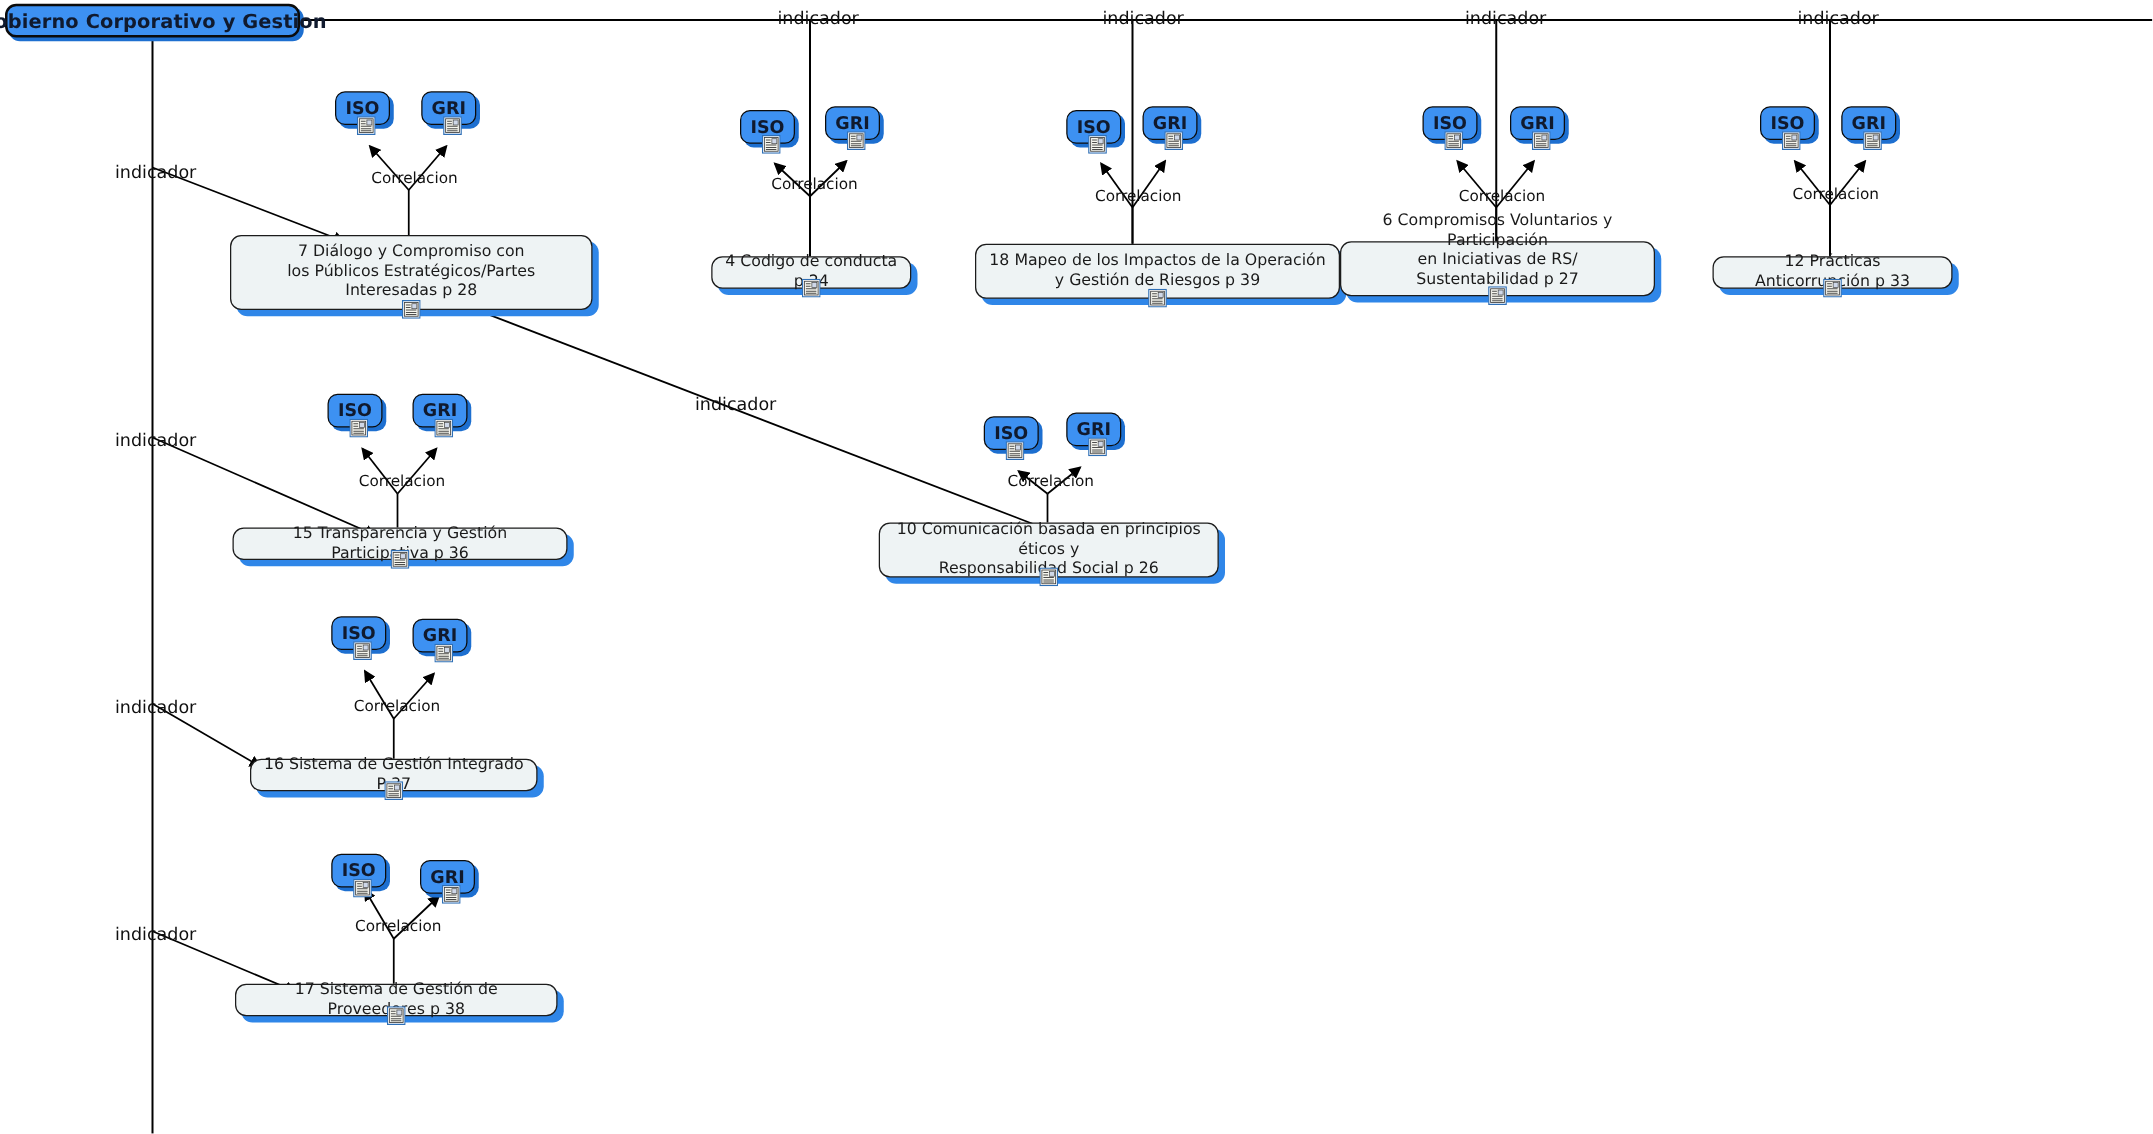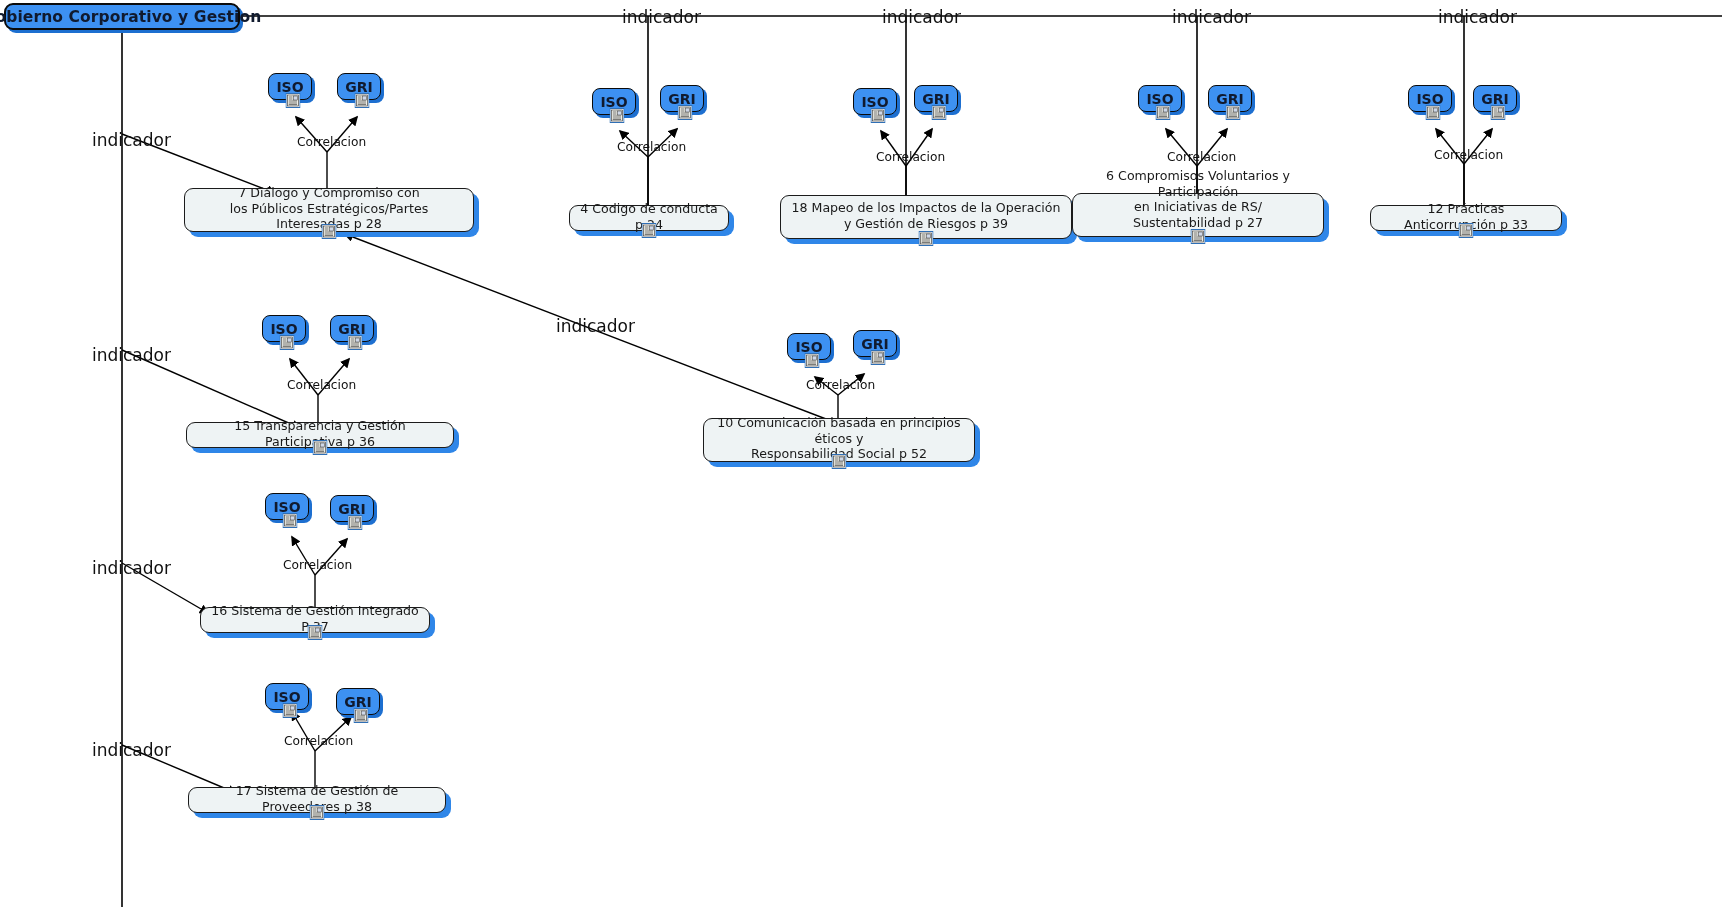--- a/index.html
+++ b/index.html
@@ -81,21 +81,21 @@
     display:flex;
     align-items:center;
     justify-content:center;
     box-shadow:3px 3px 0 #1d6fd0;
   }
   .std-node .doc-icon{bottom:-9px;left:58%;}
 
   
   .edge-label{
     position:absolute;
-    font-size:17px;
+    font-size:14px;
     color:#101010;
     white-space:nowrap;
     background:transparent;
   }
   .edge-label.corr{font-size:12.2px;text-align:center;}
 </style>
 </head>
 <body>
 
 <div id="canvas">
@@ -170,21 +170,21 @@
       <path d="M 315 751 L 292 712" marker-end="url(#arrow)"></path>
       <path d="M 315 751 L 351 717" marker-end="url(#arrow)"></path>
     </g>
   </svg>
 
   <div class="root-node" style="left:4px;top:3px;width:236px;height:27px;">
     <span>Gobierno Corporativo y Gestion</span>
   </div>
 
   <div id="nodes">
-      <div class="req-node" style="left:184px;top:188px;width:290px;height:44px;">
+      <div class="req-node" style="left:184px;top:188px;width:290px;height:60px;">
         <span class="label">7 Diálogo y Compromiso con
 los Públicos Estratégicos/Partes Interesadas p 28</span>
         <span class="doc-icon"><svg viewBox="0 0 15 15" width="15" height="15">
             <rect x="0.5" y="0.5" width="14" height="14" fill="#ffffff" stroke="#2f6fb5" stroke-width="1"></rect>
             <rect x="2" y="2" width="11" height="11" fill="#f6f6ee" stroke="#444" stroke-width="0.7"></rect>
             <rect x="8" y="3" width="4" height="4" fill="#cfd8e8" stroke="#333" stroke-width="0.5"></rect>
             <g stroke="#333" stroke-width="0.7">
               <line x1="3.2" y1="4" x2="7" y2="4"></line>
               <line x1="3.2" y1="6" x2="7" y2="6"></line>
               <line x1="3.2" y1="8" x2="11.6" y2="8"></line>
@@ -457,21 +457,21 @@
               <line x1="3.2" y1="8" x2="11.6" y2="8"></line>
               <line x1="3.2" y1="10" x2="11.6" y2="10"></line>
               <line x1="3.2" y1="11.6" x2="11.6" y2="11.6"></line>
             </g>
           </svg></span>
       </div>
       <div class="edge-label corr" style="left:287px;top:378px;">Correlacion</div>
       <div class="edge-label" style="left:92px;top:345px;">indicador</div>
       <div class="req-node" style="left:703px;top:418px;width:272px;height:44px;">
         <span class="label">10 Comunicación basada en principios éticos y
-Responsabilidad Social p 52</span>
+Responsabilidad Social p 26</span>
         <span class="doc-icon"><svg viewBox="0 0 15 15" width="15" height="15">
             <rect x="0.5" y="0.5" width="14" height="14" fill="#ffffff" stroke="#2f6fb5" stroke-width="1"></rect>
             <rect x="2" y="2" width="11" height="11" fill="#f6f6ee" stroke="#444" stroke-width="0.7"></rect>
             <rect x="8" y="3" width="4" height="4" fill="#cfd8e8" stroke="#333" stroke-width="0.5"></rect>
             <g stroke="#333" stroke-width="0.7">
               <line x1="3.2" y1="4" x2="7" y2="4"></line>
               <line x1="3.2" y1="6" x2="7" y2="6"></line>
               <line x1="3.2" y1="8" x2="11.6" y2="8"></line>
               <line x1="3.2" y1="10" x2="11.6" y2="10"></line>
               <line x1="3.2" y1="11.6" x2="11.6" y2="11.6"></line>

